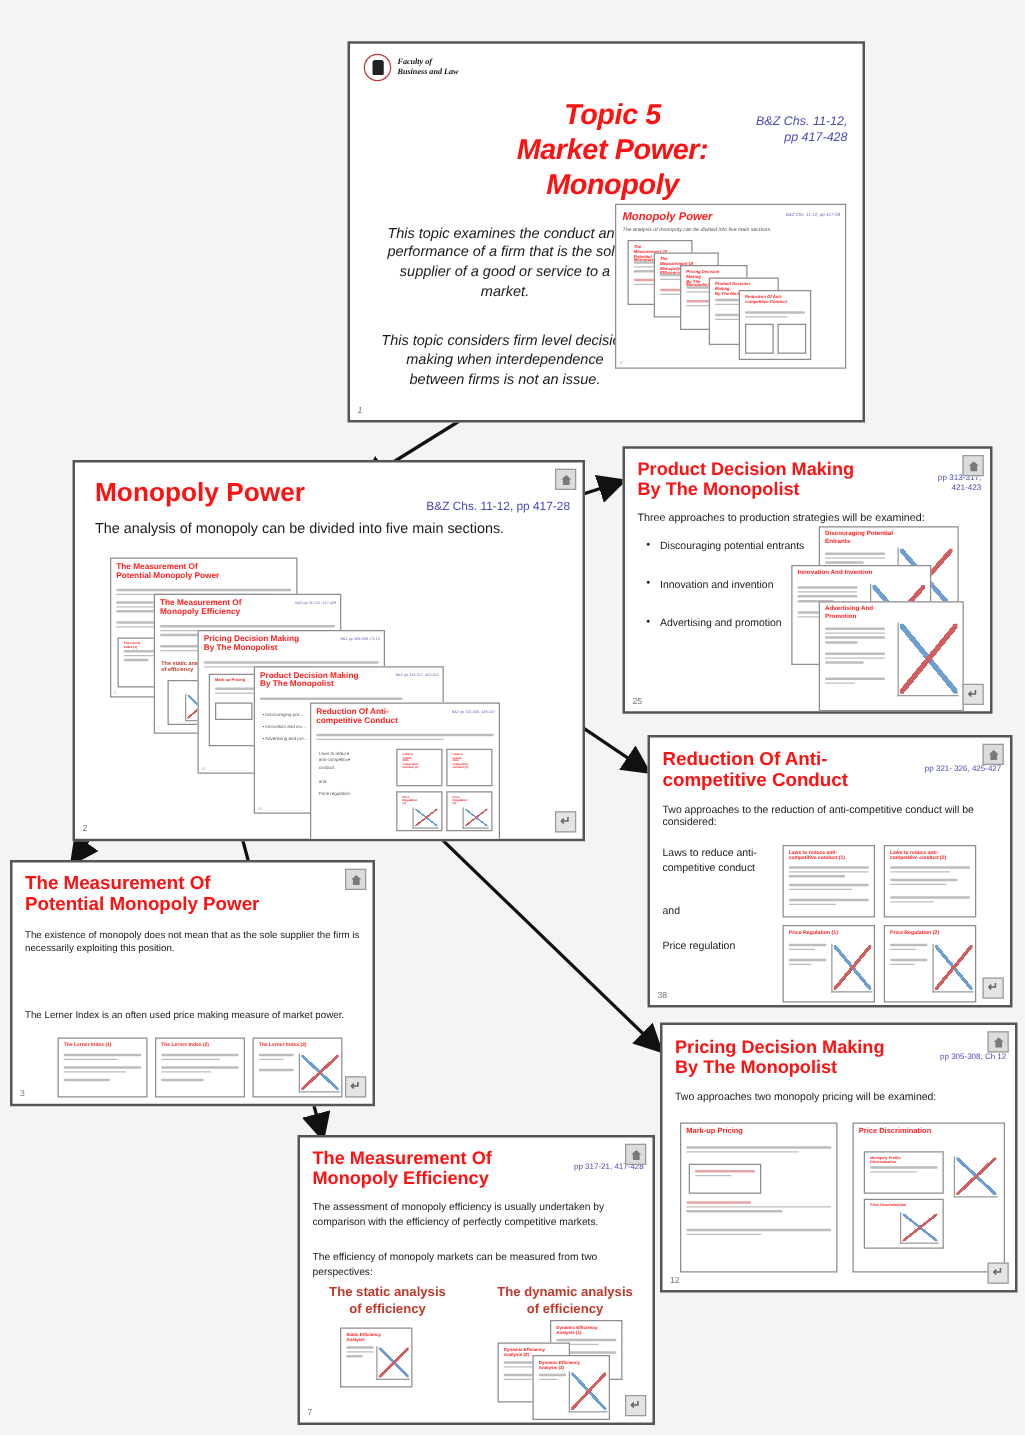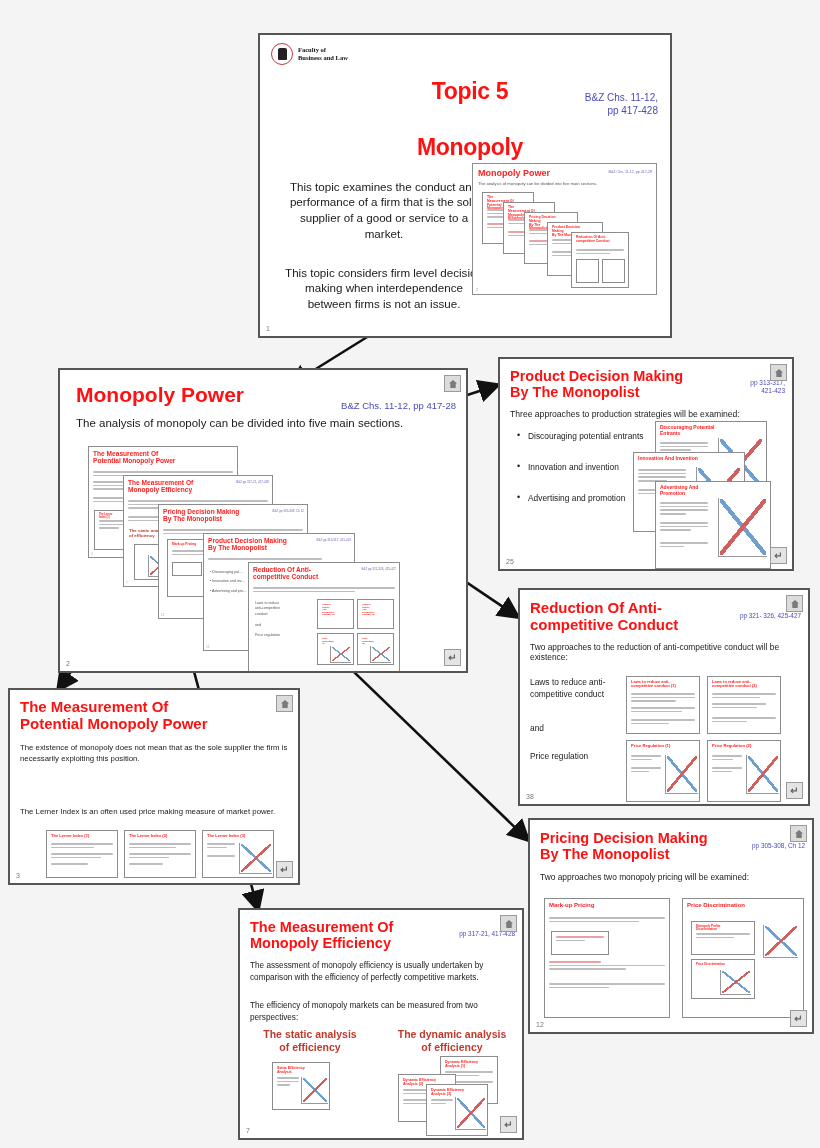--- a/index.html
+++ b/index.html
@@ -54,21 +54,21 @@
     position:absolute;bottom:5px;right:5px;
     width:15px;height:15px;
     background:#e4e4e4;
     border:1px solid #9a9a9a;
     display:flex;align-items:center;justify-content:center;
     color:#666;font-size:10px;font-weight:bold;
     line-height:1;
   }
 
   
-  #slide1{left:258px;top:33px;width:414px;height:305px;}
+  #slide1{left:278px;top:33px;width:414px;height:305px;font-style:italic;}
   #slide1 .logo{position:absolute;left:11px;top:8px;display:flex;align-items:center;gap:5px;}
   #slide1 .crest{
     width:20px;height:20px;border-radius:50%;
     border:1.3px solid #c23b3b;
     display:flex;align-items:center;justify-content:center;
     background:#fff;
   }
   #slide1 .crest i{
     display:block;width:9px;height:12px;background:#222;
     border-radius:2px 2px 1px 1px;
@@ -195,21 +195,21 @@
           <i></i>
         </span>
       <span class="fac">
         <span>Faculty of</span><br>
         <span>Business and Law</span>
       </span>
     </div>
 
     <h1 class="title">
       <span>Topic 5</span><br>
-      <br>
+      <span>Market Power:</span><br>
       <span>Monopoly</span>
     </h1>
 
     <div class="ref">
       <span>B&amp;Z Chs. 11-12,</span><br>
       <span>pp 417-428</span>
     </div>
 
     <p class="p1">This topic examines the conduct and performance of a firm that is the sole supplier of a good or service to a market.</p>
     <p class="p2">This topic considers firm level decision making when interdependence between firms is not an issue.</p>
@@ -503,21 +503,21 @@
 
   <div class="slide" id="slide4">
     <h2 class="title">
       <span>Reduction Of Anti-</span><br>
       <span>competitive Conduct</span>
     </h2>
     <div class="ref">
       <span>B&amp;Z</span><br>
       <span>pp 321- 326, 425-427</span>
     </div>
-    <div class="lead">Two approaches to the reduction of anti-competitive conduct will be existence:</div>
+    <div class="lead">Two approaches to the reduction of anti-competitive conduct will be considered:</div>
     <div class="c1">Laws to reduce anti-competitive conduct</div>
     <div class="c2">and</div>
     <div class="c3">Price regulation</div>
 
     <div class="thumb" style="left:106px;top:86px;width:74px;height:58px;">
       <div class="t" style="font-size:4px;right:4px;"><span>Laws to reduce anti-</span><br><span>competitive conduct (1)</span></div>
       <div class="lines" style="top:16px;">
           <div class="ln"></div>
           <div class="ln"></div>
           <div class="ln" style="width:70%"></div>

